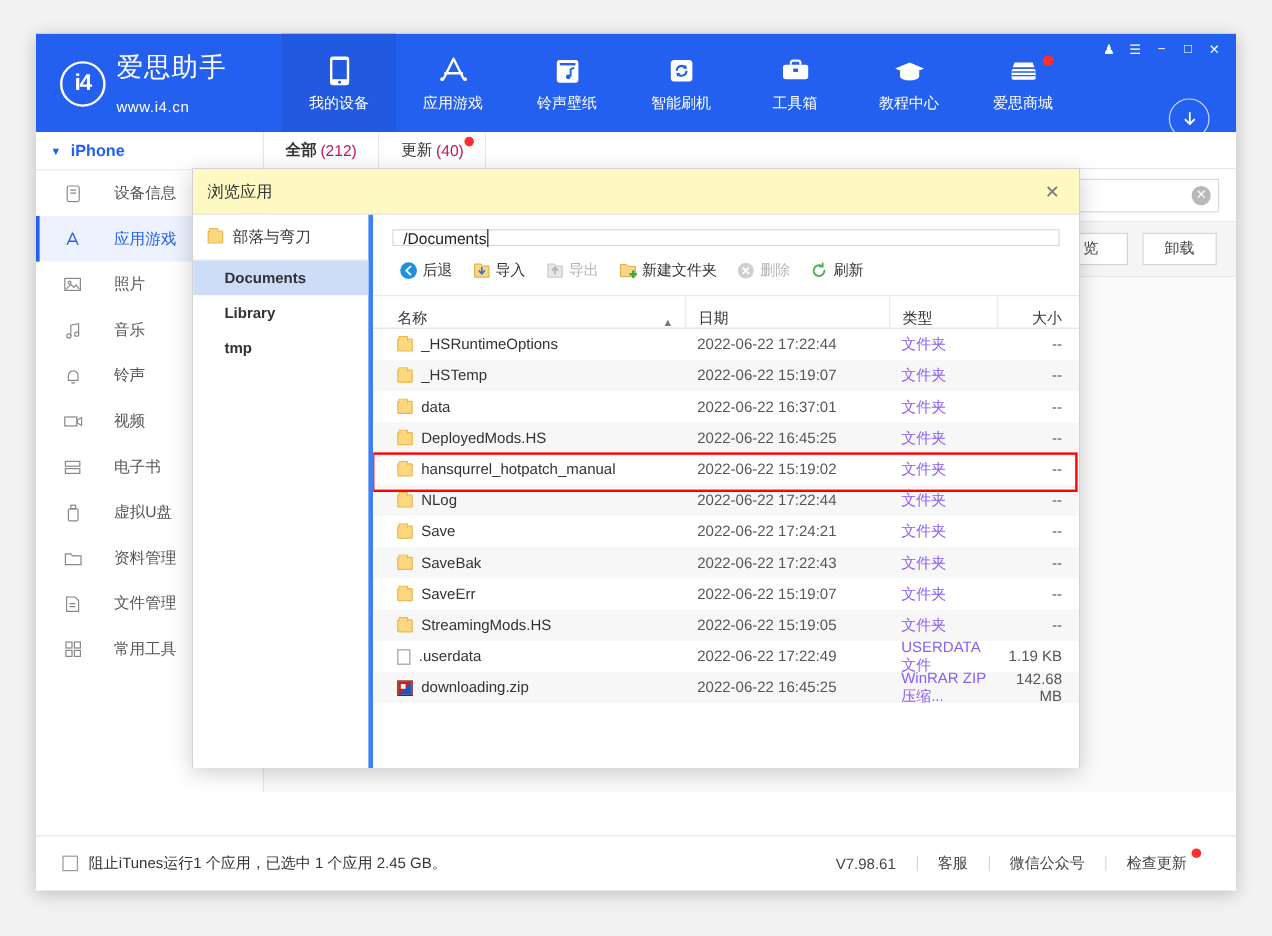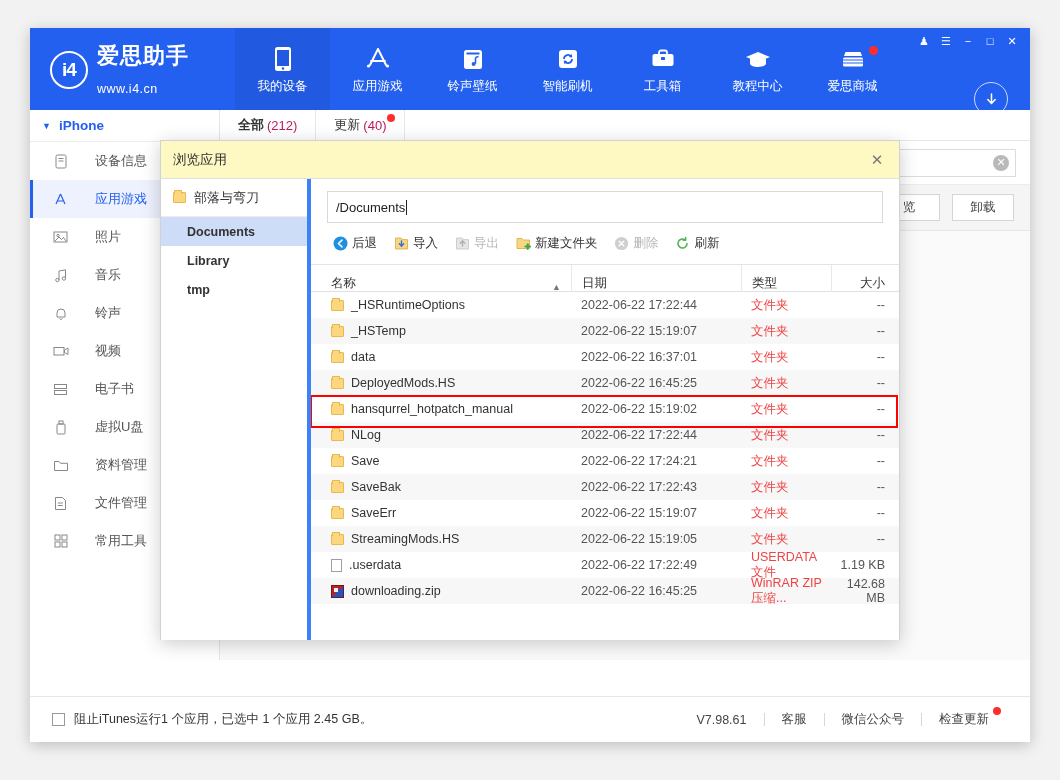--- a/index.html
+++ b/index.html
@@ -27,21 +27,21 @@
     position:absolute; left:20px; top:14px; width:185px; height:56px;
     display:flex; align-items:center; gap:9px; color:#fff;
   }
   .brand-logo {
     width:38px; height:38px; border-radius:50%;
     border:2px solid #fff; display:flex; align-items:center;
     justify-content:center; font-size:19px; font-weight:bold;
     letter-spacing:-1px;
   }
   .brand-text { line-height:1.05; }
-  .brand-cn { font-size:22px; font-weight:bold; letter-spacing:1px; }
+  .brand-cn { font-size:22px; font-weight:normal; letter-spacing:1px; }
   .brand-url { font-size:12.5px; letter-spacing:0.5px; margin-top:16px; }
 
   .navitems { position:absolute; left:205px; top:0; height:82px; display:flex; }
   .navitem {
     width:95px; height:82px; display:flex; flex-direction:column;
     align-items:center; justify-content:center; gap:5px;
     color:#ffffff; font-size:12.5px; cursor:pointer; position:relative;
   }
   .navitem.active { background:#215ae0; }
   .navitem .nicon { height:30px; display:flex; align-items:flex-end; }
@@ -179,21 +179,21 @@
   }
   .tree-item {
     height:29px; display:flex; align-items:center; padding-left:26px;
     font-size:12.5px; color:#333; cursor:pointer;font-weight:bold;
   }
   .tree-item.active { background:#cddcf7; }
 
   .dlg-main { flex:1; display:flex; flex-direction:column; background:#fff; }
   .pathwrap { padding:12px 16px 0 16px; }
   .pathinput {
-    height:32px; border:1px solid #d9d9d9; background:#fff;
+    height:14px; border:1px solid #d9d9d9; background:#fff;
     display:flex; align-items:center; padding-left:8px;
     font-size:13px; color:#222;
   }
   .caret-bar { width:1px; height:15px; background:#222; margin-left:1px; }
 
   .dtoolbar {
     display:flex; align-items:center; gap:6px;
     padding:9px 16px 9px 16px; border-bottom:1px solid #e4e4e4;
   }
   .tbtn {
@@ -215,21 +215,21 @@
   .th.size { flex:1; border-left:1px solid #e8e8e8; justify-content:flex-end; padding-right:14px; }
   .sortcaret { position:absolute; right:10px; font-size:9px; color:#777; }
 
   .tbl-body { flex:1; overflow:hidden; position:relative; }
   .row {
     display:flex; height:26px; align-items:center; font-size:12.5px; color:#333;
   }
   .row.alt { background:#f7f7f7; }
   .c-name { width:260px; padding-left:20px; display:flex; align-items:center; gap:7px; }
   .c-date { width:170px; padding-left:10px; color:#555; }
-  .c-type { width:90px; padding-left:10px; color:#ef4444; }
+  .c-type { width:90px; padding-left:10px; color:#8b5cf6; }
   .c-size { flex:1; text-align:right; padding-right:14px; color:#555; }
 
   .folder-ico {
     width:13px; height:11px; background:#fcd77f; border:1px solid #e8b94d;
     border-radius:1px; position:relative; flex:none;
   }
   .folder-ico:before {
     content:""; position:absolute; left:0; top:-3px; width:6px; height:3px;
     background:#fcd77f; border:1px solid #e8b94d; border-bottom:none;
     border-radius:1px 1px 0 0;

